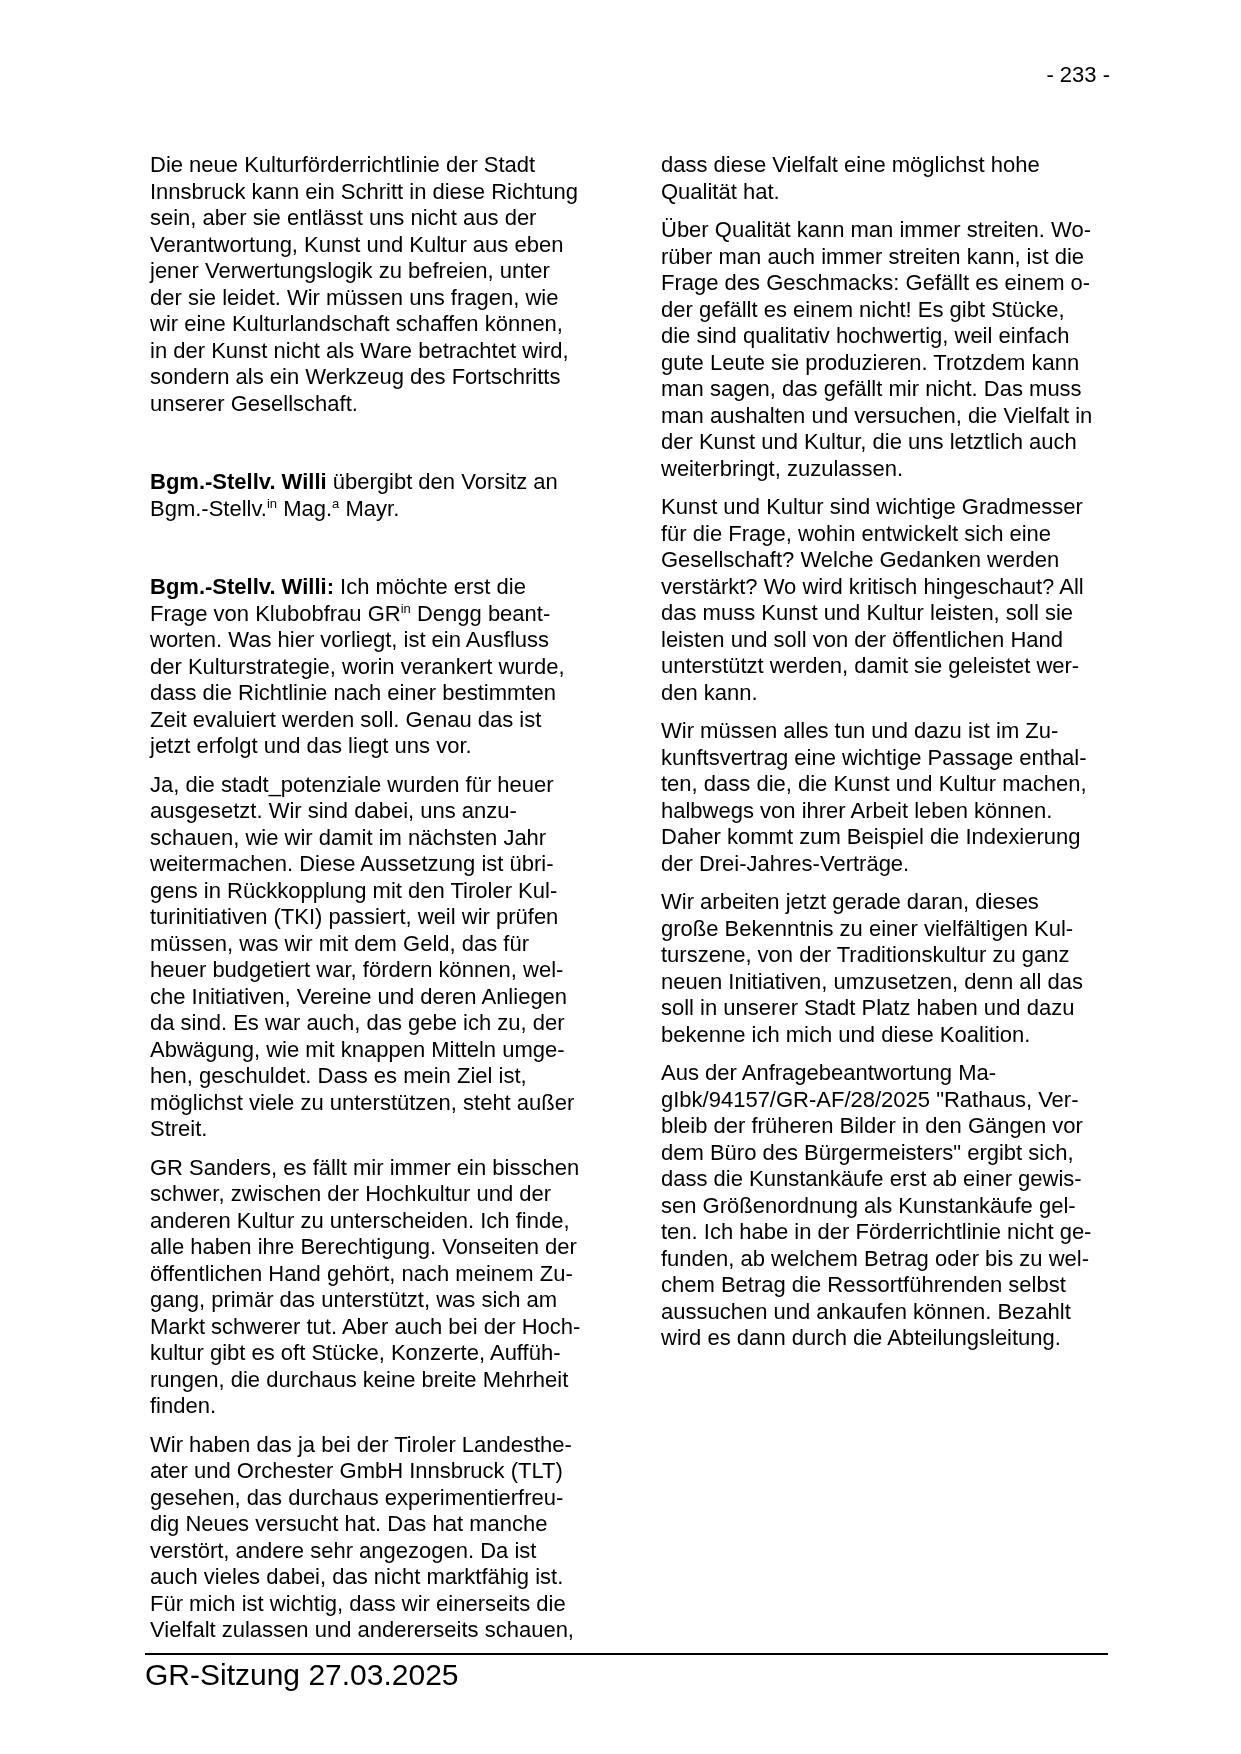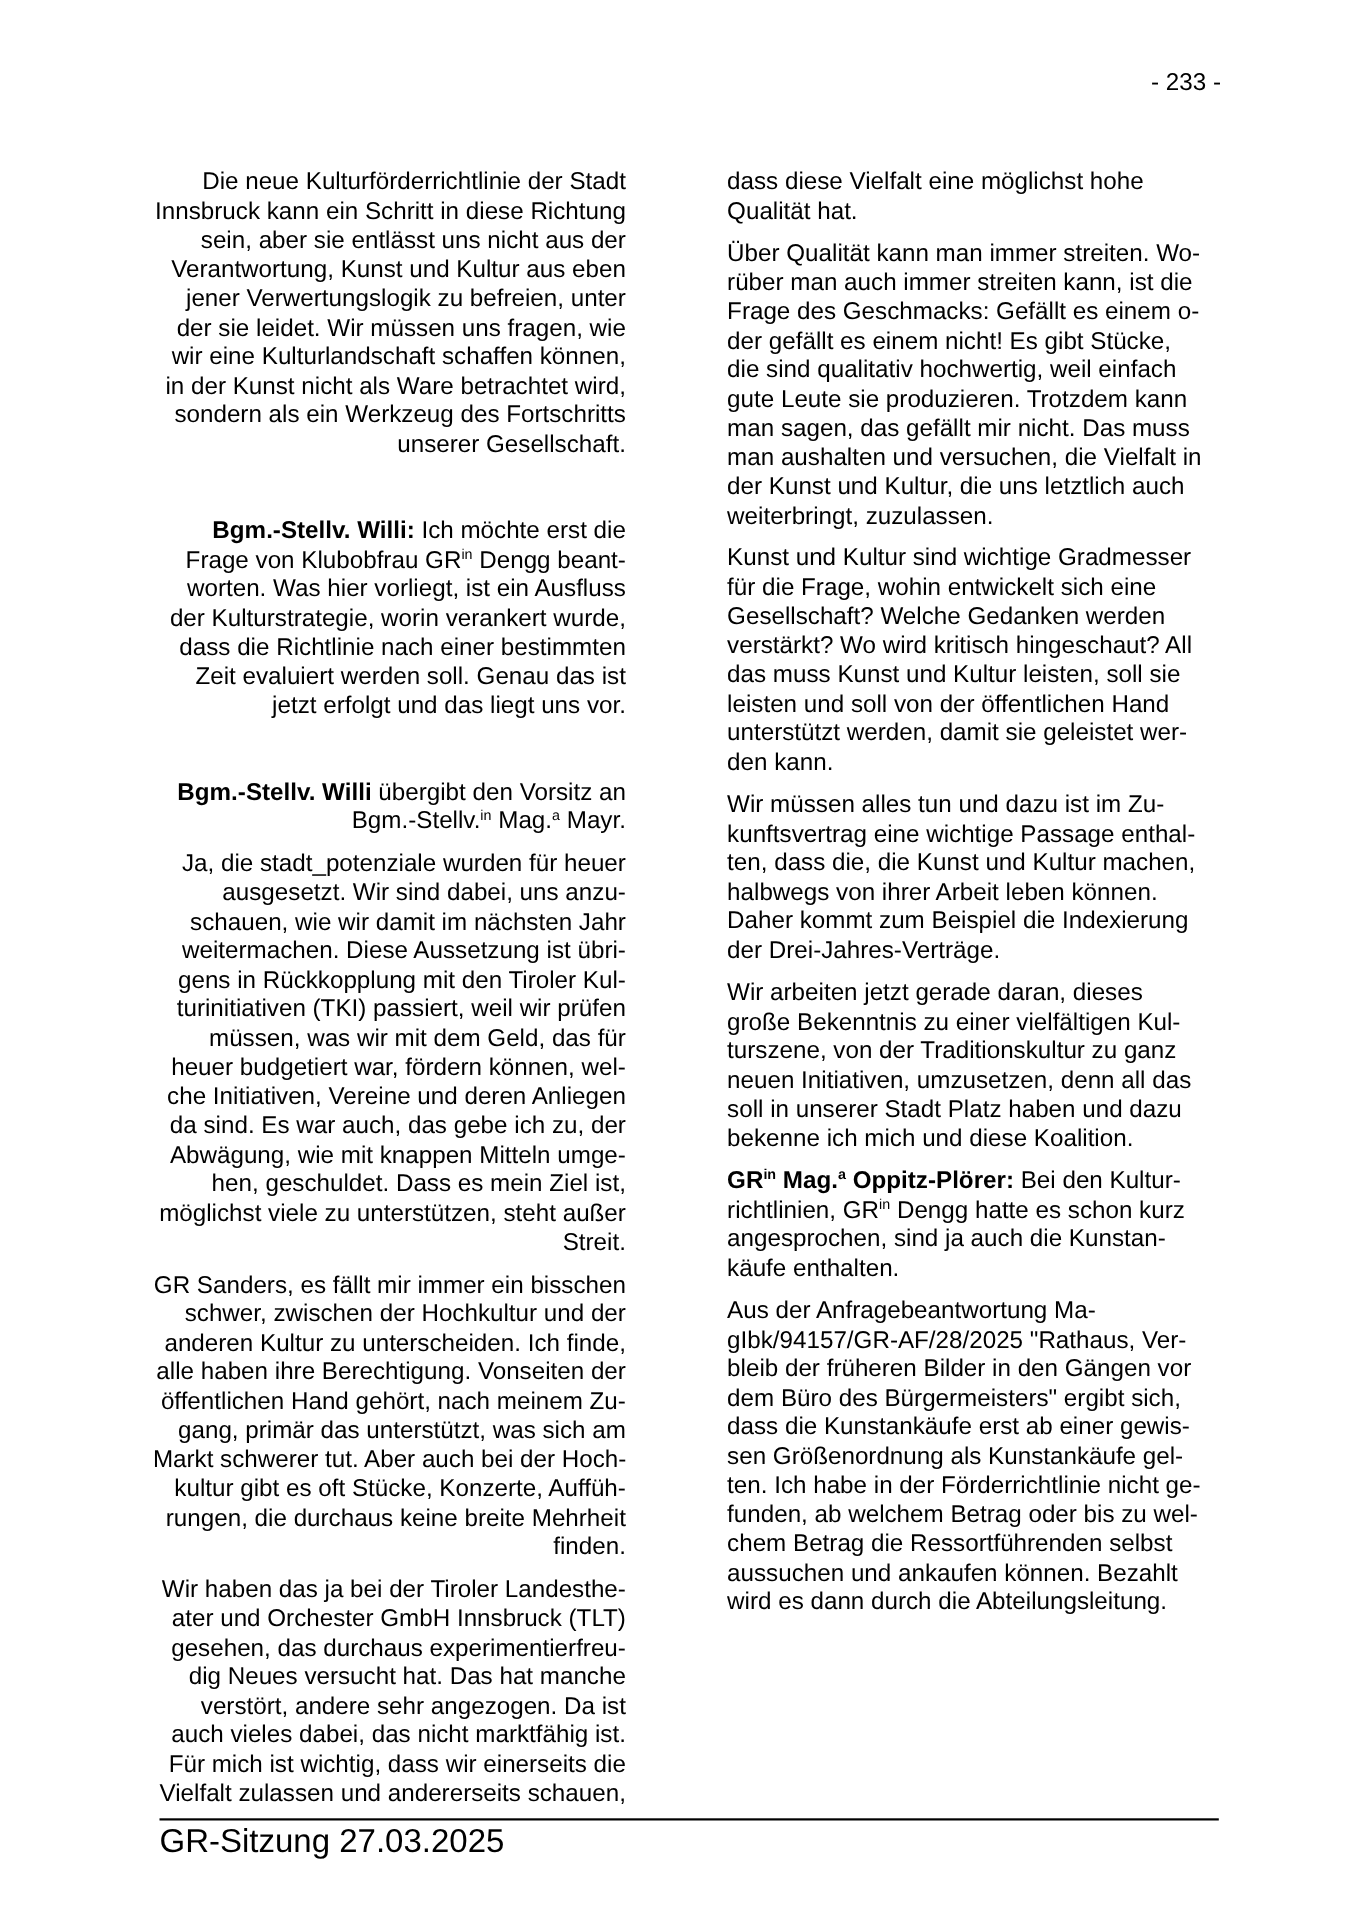--- a/index.html
+++ b/index.html
@@ -20,21 +20,21 @@
     text-align:right;
     font-size:22px;
     line-height:26px;
   }
   .column {
     position:absolute;
     top:152px;
     font-size:22px;
     line-height:26.5px;
   }
-  .column-left  { left:139px; width:430px;text-align:right; }
+  .column-left  { left:150px; width:430px; }
   .column-right { left:661px; width:445px; }
   .para { margin:0 0 12px 0; white-space:nowrap; }
   .para.section-gap { margin-top:52px; }
   .para b { font-weight:bold; }
   sup {
     font-size:13px;
     line-height:0;
     vertical-align:baseline;
     position:relative;
     top:-8px;
@@ -55,32 +55,31 @@
     line-height:26px;
   }
 </style>
 </head>
 <body>
 
 <div class="page-number">- 233 -</div>
 
 <div class="column column-left">
     <p class="para">Die neue Kulturförderrichtlinie der Stadt<br>Innsbruck kann ein Schritt in diese Richtung<br>sein, aber sie entlässt uns nicht aus der<br>Verantwortung, Kunst und Kultur aus eben<br>jener Verwertungslogik zu befreien, unter<br>der sie leidet. Wir müssen uns fragen, wie<br>wir eine Kulturlandschaft schaffen können,<br>in der Kunst nicht als Ware betrachtet wird,<br>sondern als ein Werkzeug des Fortschritts<br>unserer Gesellschaft.</p>
+    <p class="para section-gap"><b>Bgm.-Stellv. Willi</b> übergibt den Vorsitz an<br>Bgm.-Stellv.<sup>in</sup> Mag.<sup>a</sup> Mayr.</p>
     <p class="para section-gap"><b>Bgm.-Stellv. Willi:</b> Ich möchte erst die<br>Frage von Klubobfrau GR<sup>in</sup> Dengg beant-<br>worten. Was hier vorliegt, ist ein Ausfluss<br>der Kulturstrategie, worin verankert wurde,<br>dass die Richtlinie nach einer bestimmten<br>Zeit evaluiert werden soll. Genau das ist<br>jetzt erfolgt und das liegt uns vor.</p>
-    <p class="para section-gap"><b>Bgm.-Stellv. Willi</b> übergibt den Vorsitz an<br>Bgm.-Stellv.<sup>in</sup> Mag.<sup>a</sup> Mayr.</p>
     <p class="para">Ja, die stadt_potenziale wurden für heuer<br>ausgesetzt. Wir sind dabei, uns anzu-<br>schauen, wie wir damit im nächsten Jahr<br>weitermachen. Diese Aussetzung ist übri-<br>gens in Rückkopplung mit den Tiroler Kul-<br>turinitiativen (TKI) passiert, weil wir prüfen<br>müssen, was wir mit dem Geld, das für<br>heuer budgetiert war, fördern können, wel-<br>che Initiativen, Vereine und deren Anliegen<br>da sind. Es war auch, das gebe ich zu, der<br>Abwägung, wie mit knappen Mitteln umge-<br>hen, geschuldet. Dass es mein Ziel ist,<br>möglichst viele zu unterstützen, steht außer<br>Streit.</p>
     <p class="para">GR Sanders, es fällt mir immer ein bisschen<br>schwer, zwischen der Hochkultur und der<br>anderen Kultur zu unterscheiden. Ich finde,<br>alle haben ihre Berechtigung. Vonseiten der<br>öffentlichen Hand gehört, nach meinem Zu-<br>gang, primär das unterstützt, was sich am<br>Markt schwerer tut. Aber auch bei der Hoch-<br>kultur gibt es oft Stücke, Konzerte, Auffüh-<br>rungen, die durchaus keine breite Mehrheit<br>finden.</p>
     <p class="para">Wir haben das ja bei der Tiroler Landesthe-<br>ater und Orchester GmbH Innsbruck (TLT)<br>gesehen, das durchaus experimentierfreu-<br>dig Neues versucht hat. Das hat manche<br>verstört, andere sehr angezogen. Da ist<br>auch vieles dabei, das nicht marktfähig ist.<br>Für mich ist wichtig, dass wir einerseits die<br>Vielfalt zulassen und andererseits schauen,</p>
   </div>
 
 <div class="column column-right">
     <p class="para">dass diese Vielfalt eine möglichst hohe<br>Qualität hat.</p>
     <p class="para">Über Qualität kann man immer streiten. Wo-<br>rüber man auch immer streiten kann, ist die<br>Frage des Geschmacks: Gefällt es einem o-<br>der gefällt es einem nicht! Es gibt Stücke,<br>die sind qualitativ hochwertig, weil einfach<br>gute Leute sie produzieren. Trotzdem kann<br>man sagen, das gefällt mir nicht. Das muss<br>man aushalten und versuchen, die Vielfalt in<br>der Kunst und Kultur, die uns letztlich auch<br>weiterbringt, zuzulassen.</p>
     <p class="para">Kunst und Kultur sind wichtige Gradmesser<br>für die Frage, wohin entwickelt sich eine<br>Gesellschaft? Welche Gedanken werden<br>verstärkt? Wo wird kritisch hingeschaut? All<br>das muss Kunst und Kultur leisten, soll sie<br>leisten und soll von der öffentlichen Hand<br>unterstützt werden, damit sie geleistet wer-<br>den kann.</p>
     <p class="para">Wir müssen alles tun und dazu ist im Zu-<br>kunftsvertrag eine wichtige Passage enthal-<br>ten, dass die, die Kunst und Kultur machen,<br>halbwegs von ihrer Arbeit leben können.<br>Daher kommt zum Beispiel die Indexierung<br>der Drei-Jahres-Verträge.</p>
     <p class="para">Wir arbeiten jetzt gerade daran, dieses<br>große Bekenntnis zu einer vielfältigen Kul-<br>turszene, von der Traditionskultur zu ganz<br>neuen Initiativen, umzusetzen, denn all das<br>soll in unserer Stadt Platz haben und dazu<br>bekenne ich mich und diese Koalition.</p>
-    <p class="para"><b>GR<sup>in</sup> Mag.<sup>a</sup> Oppitz-Plörer:</b> Bei den Kultur-<br>richtlinien, GR<sup>in</sup> Dengg hatte es schon kurz<br>angesprochen, sind ja auch die Kunstan-<br>käufe enthalten.</p>
     <p class="para">Aus der Anfragebeantwortung Ma-<br>gIbk/94157/GR-AF/28/2025 "Rathaus, Ver-<br>bleib der früheren Bilder in den Gängen vor<br>dem Büro des Bürgermeisters" ergibt sich,<br>dass die Kunstankäufe erst ab einer gewis-<br>sen Größenordnung als Kunstankäufe gel-<br>ten. Ich habe in der Förderrichtlinie nicht ge-<br>funden, ab welchem Betrag oder bis zu wel-<br>chem Betrag die Ressortführenden selbst<br>aussuchen und ankaufen können. Bezahlt<br>wird es dann durch die Abteilungsleitung.</p>
   </div>
 
 <div class="footer-rule"></div>
 
 <div class="footer-text">GR-Sitzung 27.03.2025</div>
 
 </body></html>

